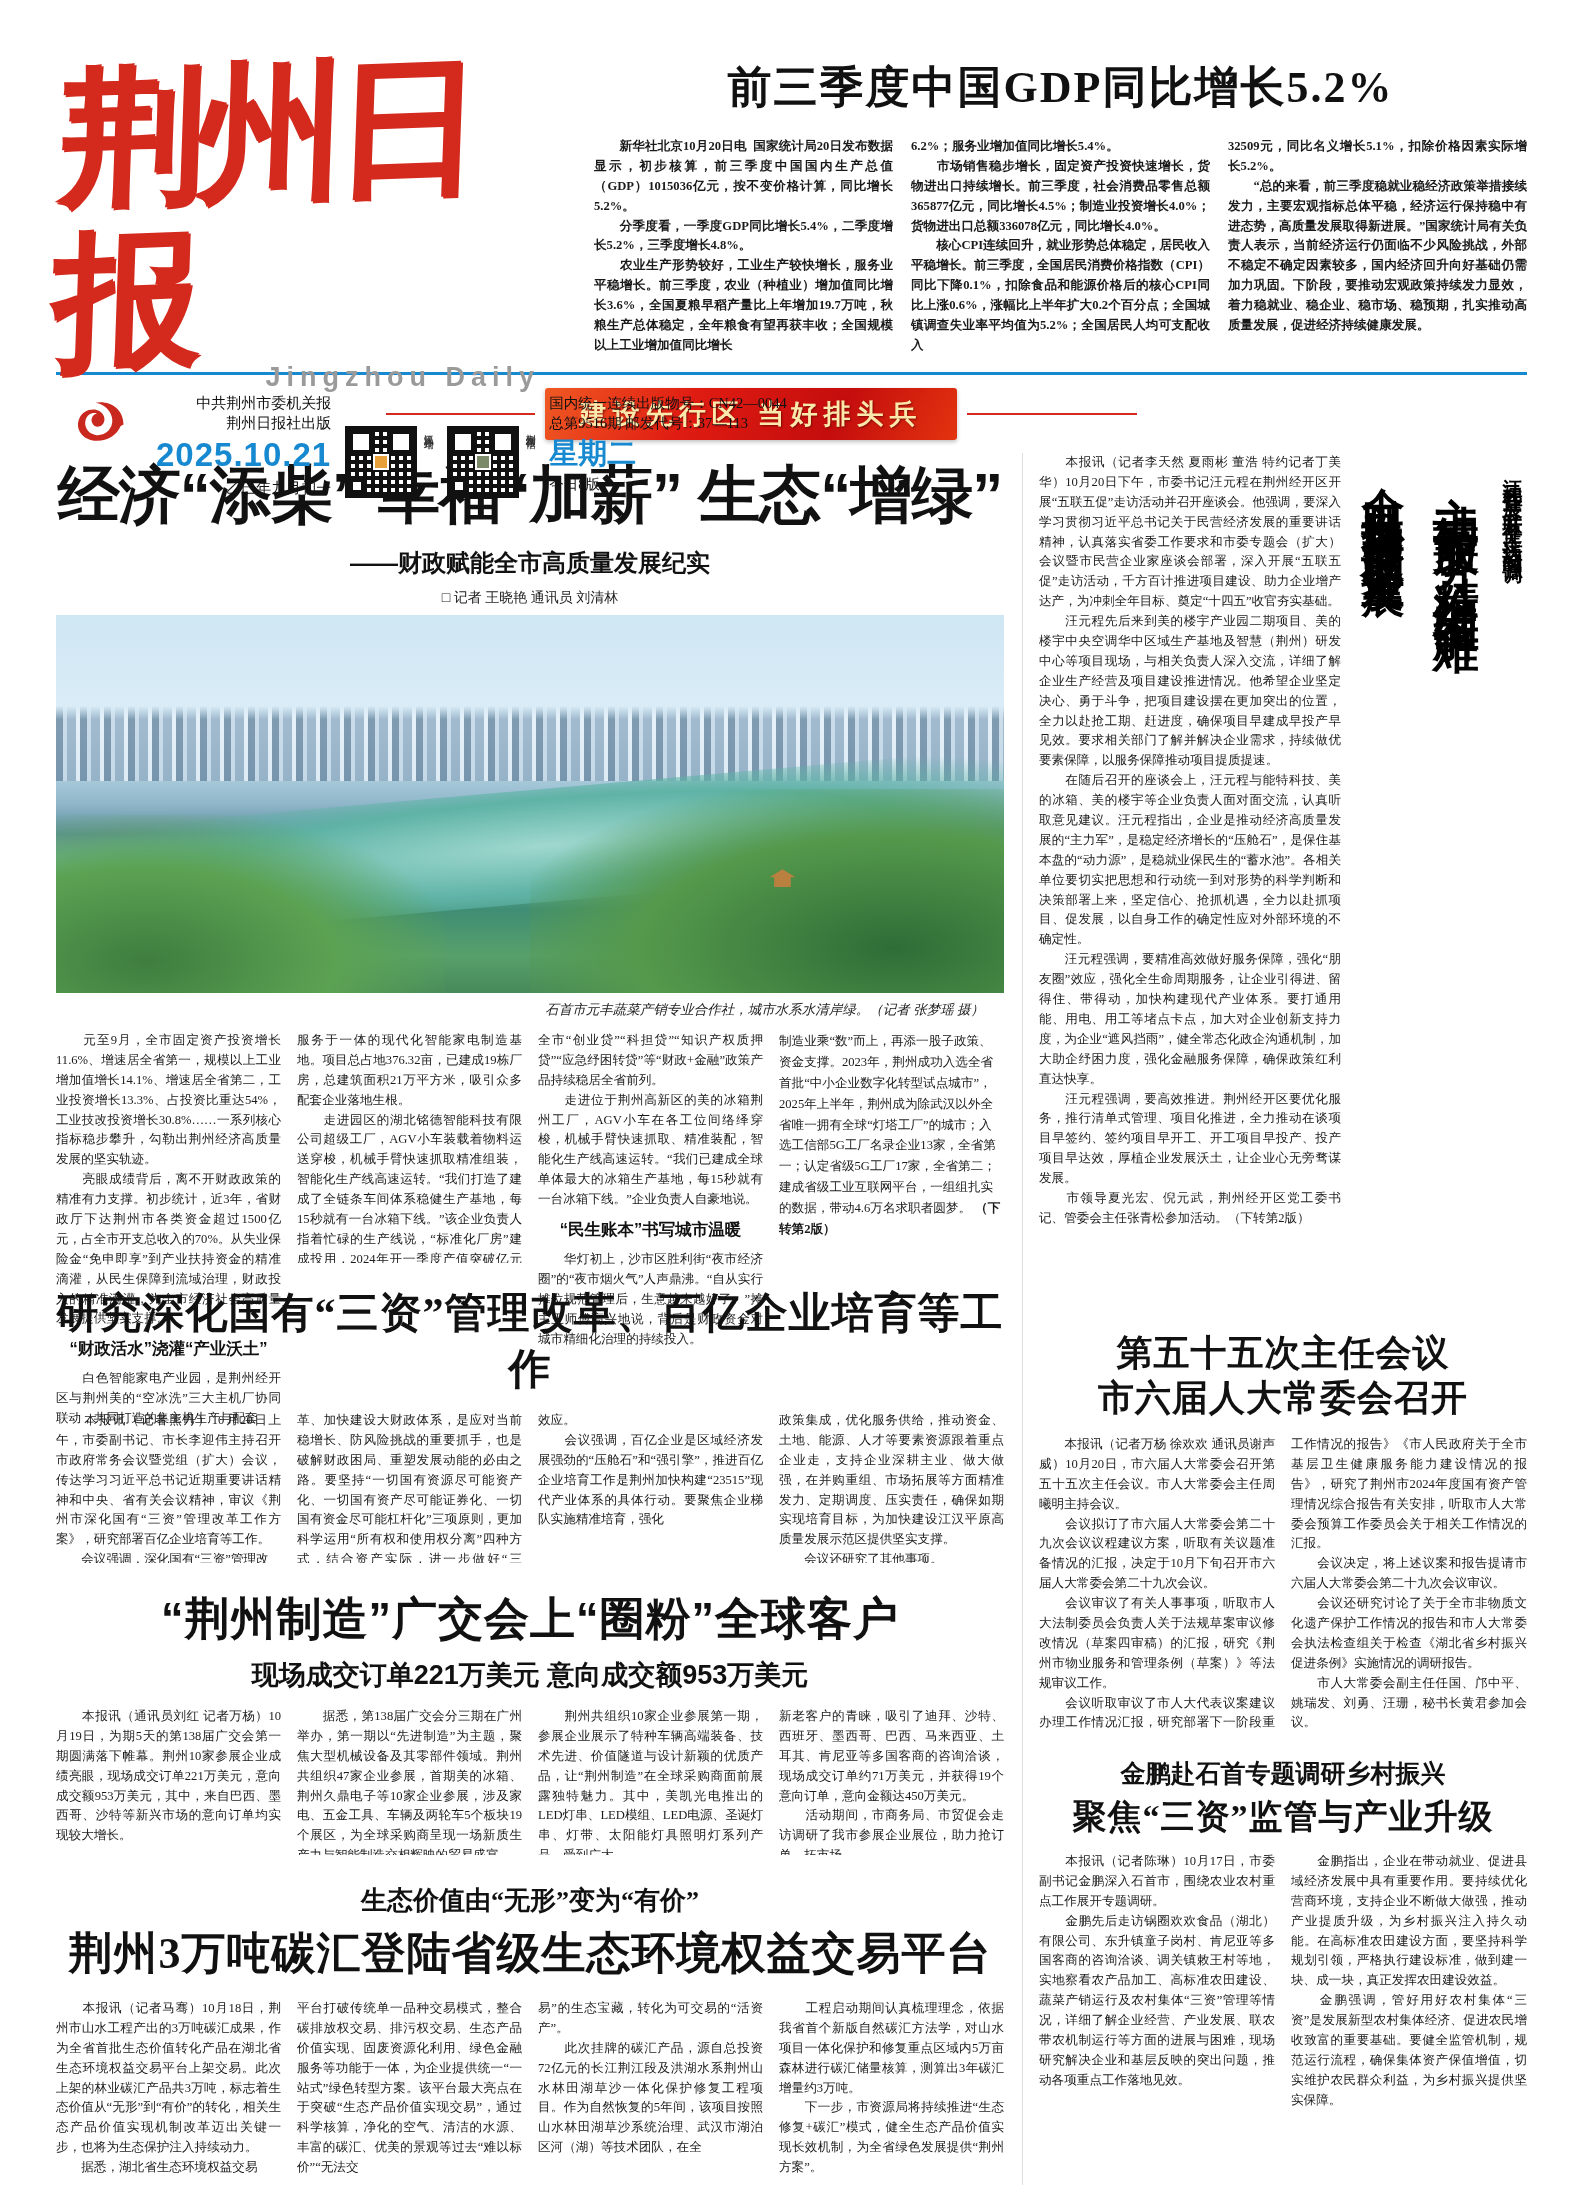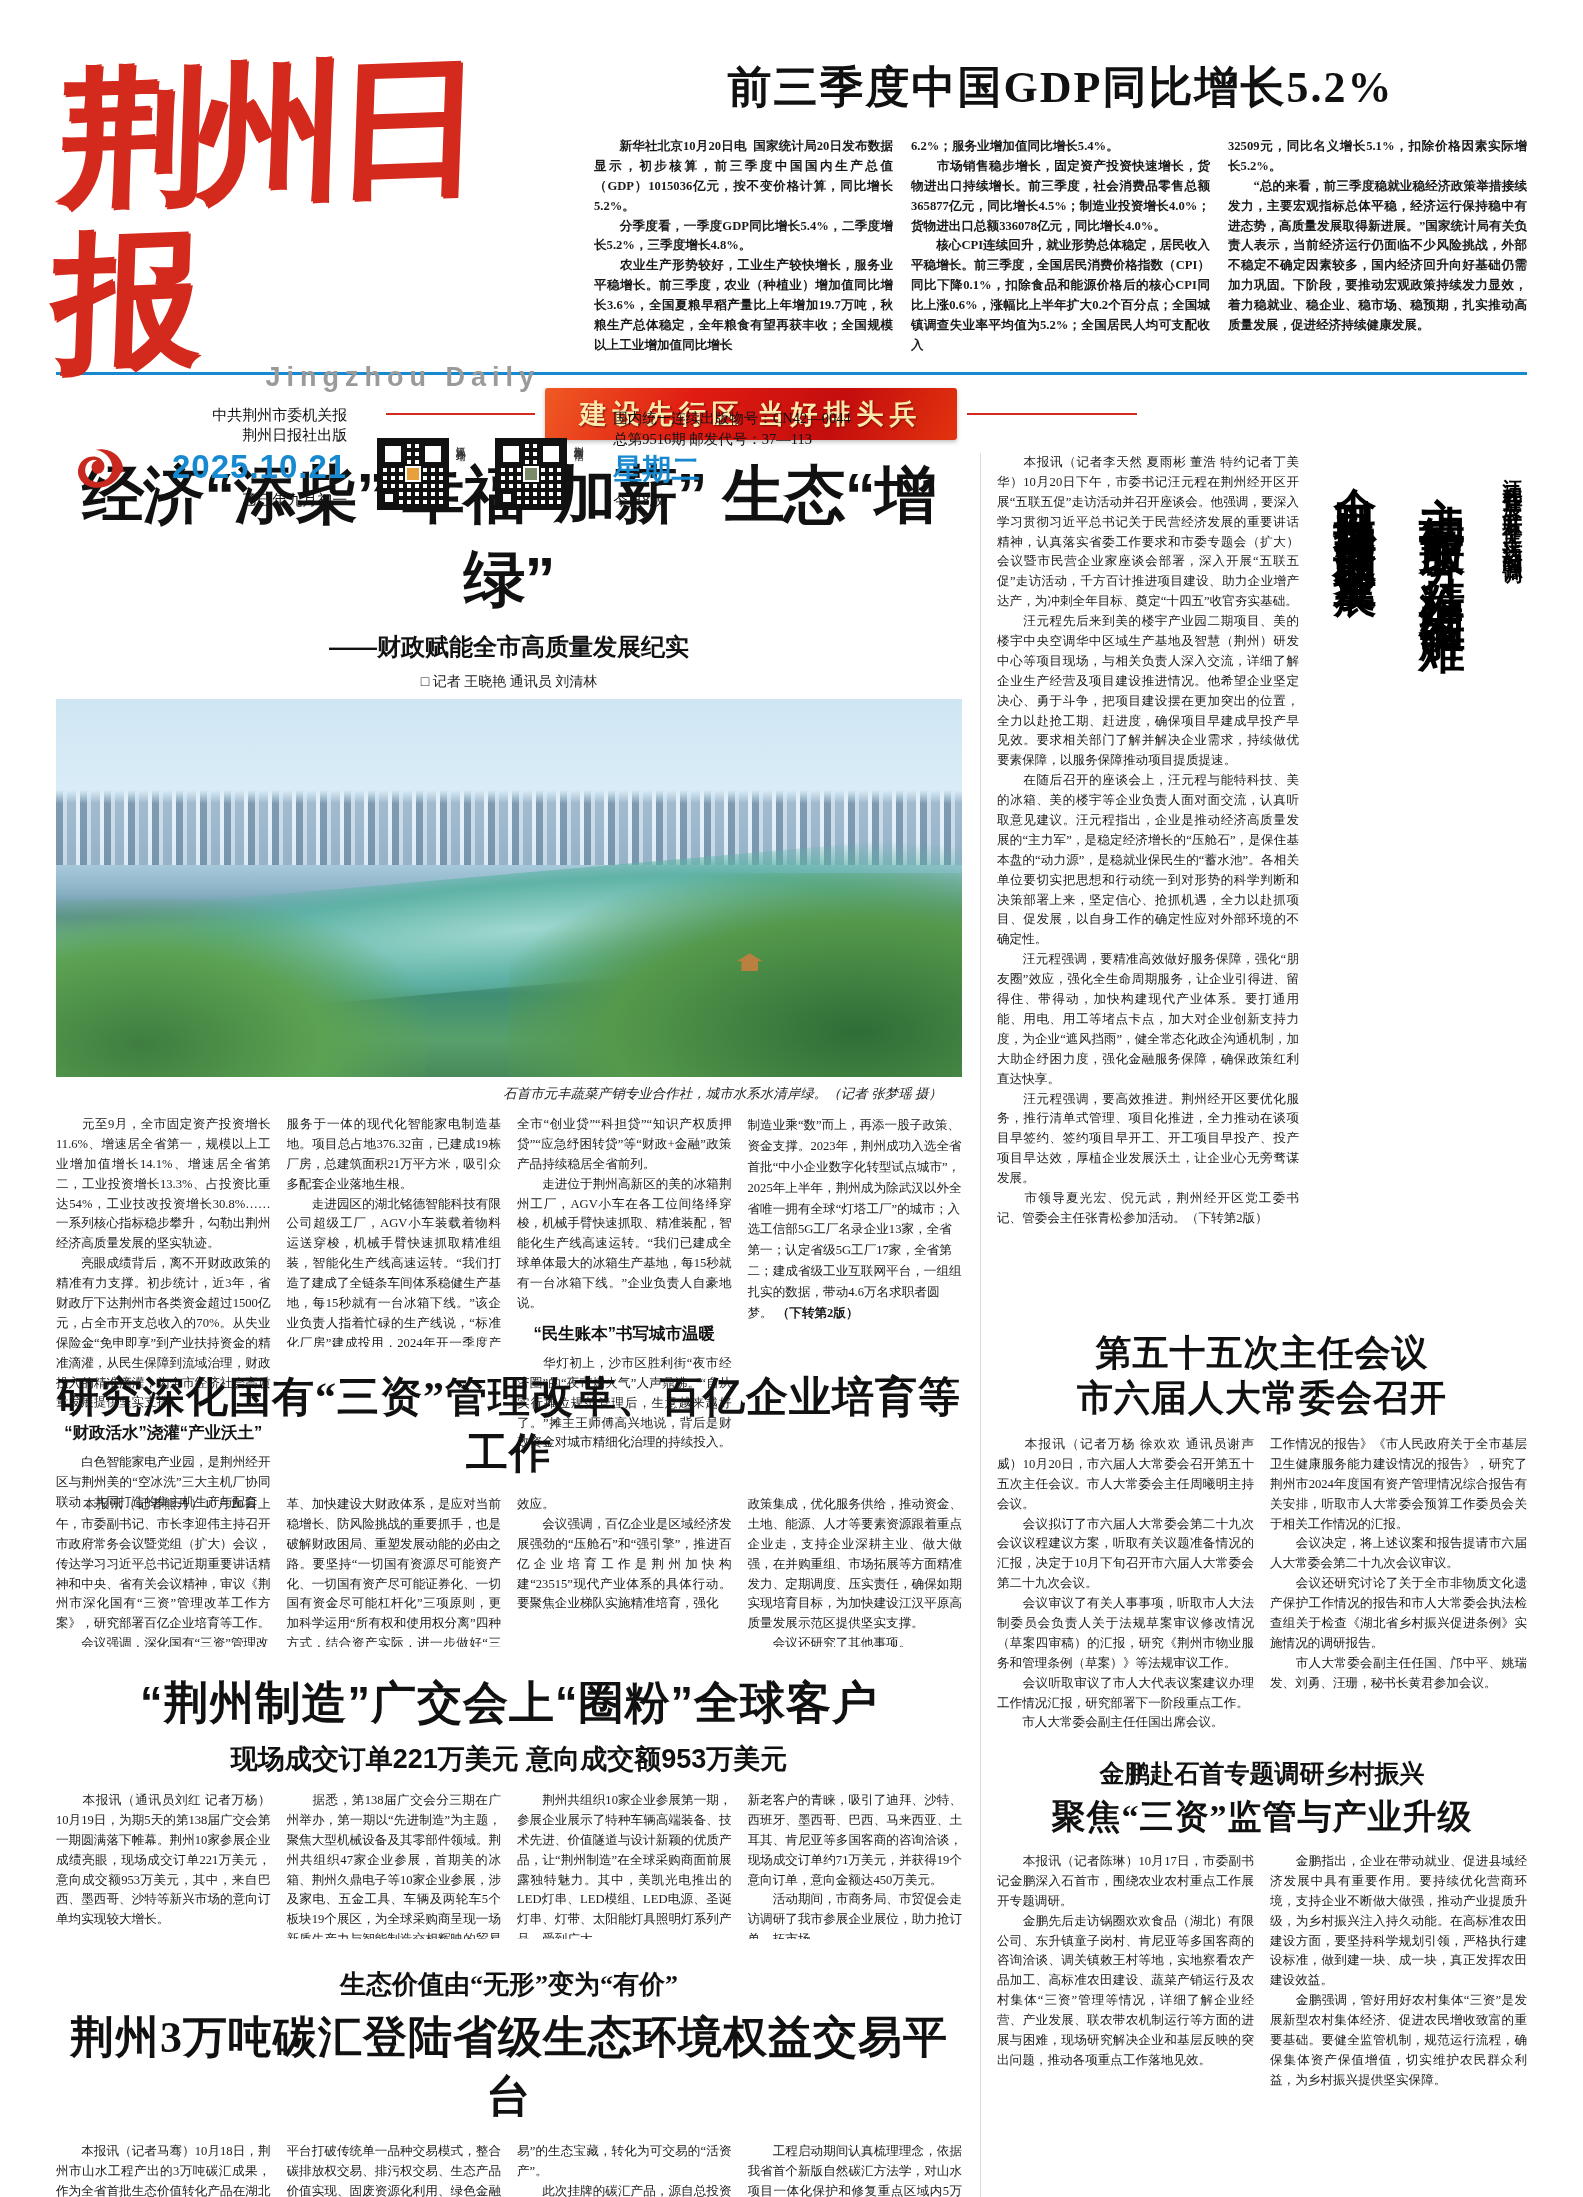--- a/index.html
+++ b/index.html
@@ -13,21 +13,21 @@
   .header-row { display:flex; gap:18px; height:322px; }
   .masthead { width:520px; position:relative; }
   .logo-cn {
     font-size:148px; font-weight:900; color:#d42a1d; line-height:1.1;
     font-family:"Liberation Serif",serif; letter-spacing:-10px;
     transform:rotate(-2deg) skewX(-4deg); display:inline-block; margin-top:8px;
     text-shadow:2px 2px 0 #d42a1d;
   }
   .logo-en { color:#9a9a9a; font-size:27px; letter-spacing:6px; font-weight:bold;
     font-family:"Liberation Sans",sans-serif; text-align:right; margin-top:-14px; padding-right:36px; }
-  .mast-info { display:flex; align-items:flex-end; gap:30px; margin-top:12px; }
+  .mast-info { display:flex; gap:14px; }
   .phoenix { width:86px; height:70px; flex:0 0 auto; }
   .org-block { text-align:right; font-size:15px; line-height:1.35; white-space:nowrap; }
   .date-big { color:#1789d0; font-size:33px; font-weight:900; font-family:"Liberation Sans",sans-serif; letter-spacing:1px; }
   .qr-wrap { display:flex; gap:6px; align-items:flex-end; }
   .qr { width:72px; height:72px; position:relative; border:2px solid #111;
     background:
       repeating-linear-gradient(0deg,#111 0 4px,rgba(255,255,255,0) 4px 8px),
       repeating-linear-gradient(90deg,#111 0 4px,#fff 4px 8px); }
   .qr::before, .qr::after, .qr .finder {
     content:""; position:absolute; width:16px; height:16px; background:#fff; border:4px solid #111; }
@@ -84,21 +84,21 @@
   .photo .pavilion { position:absolute; bottom:28%; right:22%; width:26px; height:18px; background:#b9803f;
     clip-path:polygon(50% 0,100% 45%,82% 45%,82% 100%,18% 100%,18% 45%,0 45%); }
   .caption { text-align:right; font-size:13.5px; font-style:italic; margin:8px 20px 12px 0; color:#222; }
   .cols4 { display:flex; gap:16px; }
   .cols4 > div { flex:1; }
   .main-cols > div { height:232px; }
   .inline-sub { font-weight:900; font-size:16.5px; text-align:center; margin:9px 0;
     font-family:"Liberation Sans",sans-serif; white-space:normal; }
   .turnpage { font-weight:bold; }
   
-  .wang { display:flex; gap:27px; height:852px; }
+  .wang { display:flex; gap:13px; height:852px; }
   .wang .w-text { width:302px; height:100%; }
   .v-head { writing-mode:vertical-rl; height:100%; font-weight:900; color:#000;
     font-family:"Liberation Serif",serif; }
   .v-big1 { font-size:43px; letter-spacing:6px; }
   .v-big2 { font-size:46px; letter-spacing:10px; padding-top:6px; }
   .v-kicker { font-size:20px; font-weight:700; letter-spacing:5px; padding-top:10px; }
   
   .kicker { text-align:center; font-size:25px; font-weight:700; font-family:"Liberation Serif",serif; }
   .sec-head { text-align:center; font-weight:900; font-family:"Liberation Serif",serif; letter-spacing:1px; }
   .li-head { font-size:42px; margin:6px 0 14px; }

